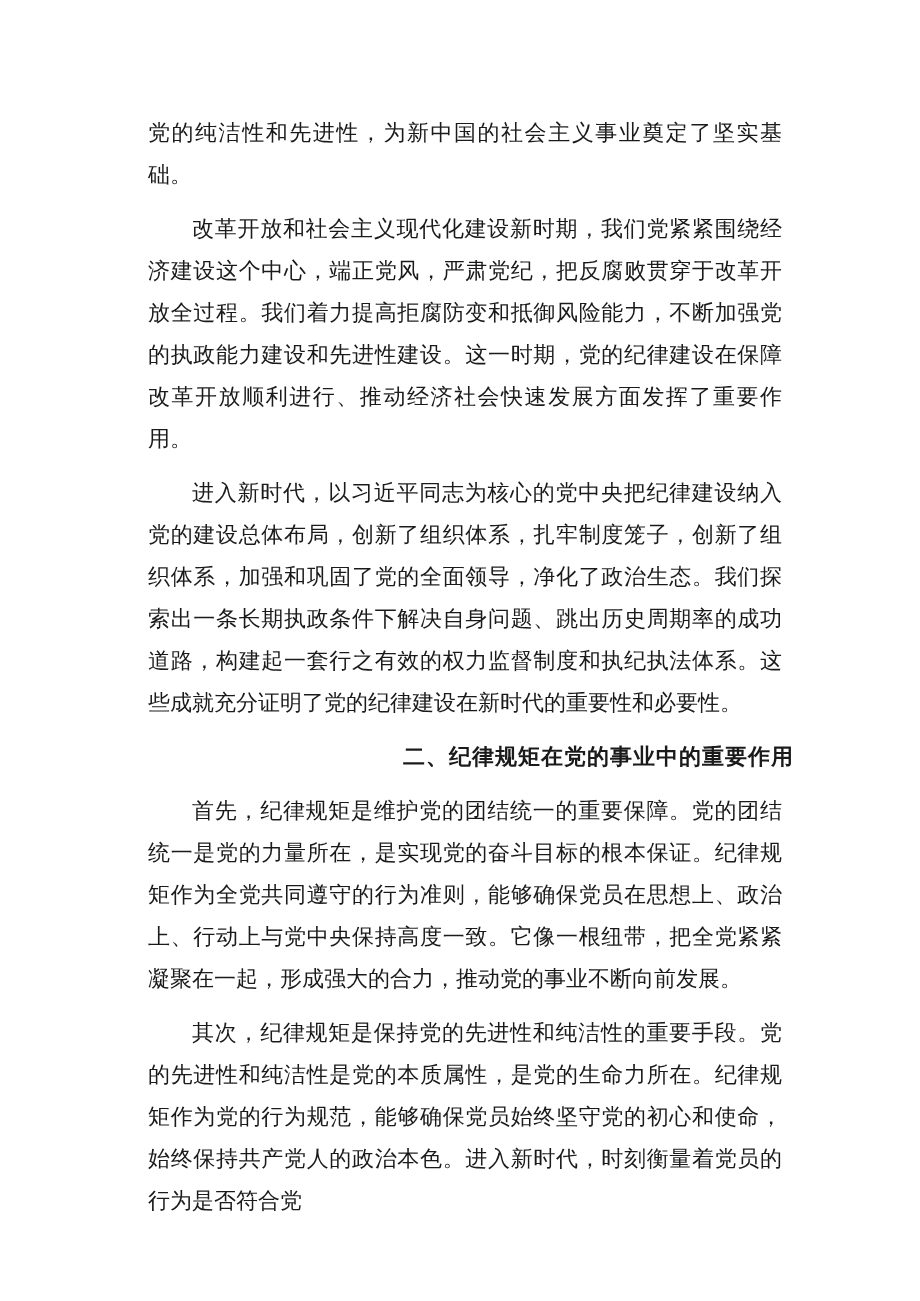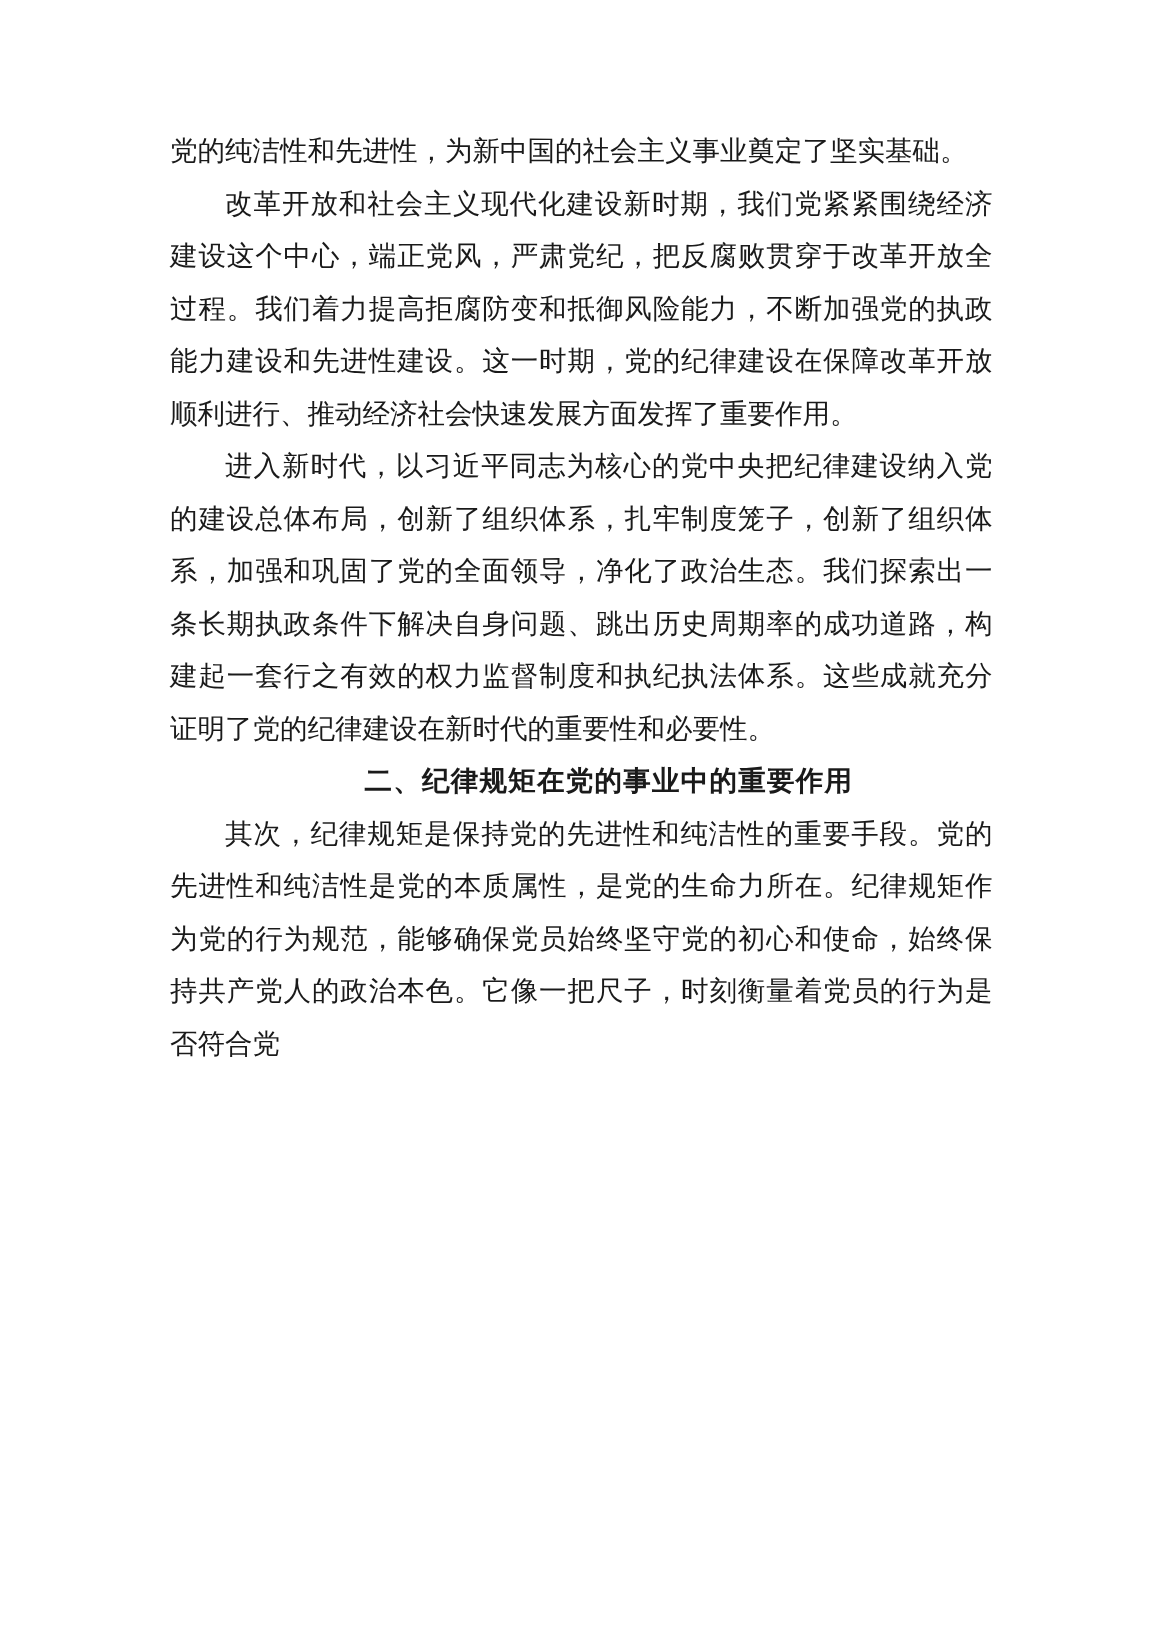--- a/index.html
+++ b/index.html
@@ -19,46 +19,47 @@
     left: 136px;
     top: 100px;
     width: 658px;
     font-family: "Liberation Serif", "DejaVu Serif", serif;
     font-size: 22px;
     line-height: 42px;
     color: #1a1a1a;
     text-align: justify;
   }
   .para {
-    margin: 0;
+    margin: 12px;
     padding: 0;
   }
   .para.indent {
     text-indent: 2em;
   }
   .heading {
     margin: 0;
     padding: 0;
     text-indent: 2em;
     font-family: "Liberation Sans", "DejaVu Sans", sans-serif;
     font-weight: 700;
     font-size: 22px;
     line-height: 42px;
-    text-align: center;
+    text-align: right;
     letter-spacing: 1px;
   }
 </style>
 </head>
 <body>
 
 <div class="page-text">
   <p class="para">党的纯洁性和先进性，为新中国的社会主义事业奠定了坚实基础。</p>
 
   <p class="para indent">改革开放和社会主义现代化建设新时期，我们党紧紧围绕经济建设这个中心，端正党风，严肃党纪，把反腐败贯穿于改革开放全过程。我们着力提高拒腐防变和抵御风险能力，不断加强党的执政能力建设和先进性建设。这一时期，党的纪律建设在保障改革开放顺利进行、推动经济社会快速发展方面发挥了重要作用。</p>
 
   <p class="para indent">进入新时代，以习近平同志为核心的党中央把纪律建设纳入党的建设总体布局，创新了组织体系，扎牢制度笼子，创新了组织体系，加强和巩固了党的全面领导，净化了政治生态。我们探索出一条长期执政条件下解决自身问题、跳出历史周期率的成功道路，构建起一套行之有效的权力监督制度和执纪执法体系。这些成就充分证明了党的纪律建设在新时代的重要性和必要性。</p>
 
   <h2 class="heading">二、纪律规矩在党的事业中的重要作用</h2>
 
 
+  <p class="para indent">首先，纪律规矩是维护党的团结统一的重要保障。党的团结统一是党的力量所在，是实现党的奋斗目标的根本保证。纪律规矩作为全党共同遵守的行为准则，能够确保党员在思想上、政治上、行动上与党中央保持高度一致。它像一根纽带，把全党紧紧凝聚在一起，形成强大的合力，推动党的事业不断向前发展。</p>
 
-  <p class="para indent">其次，纪律规矩是保持党的先进性和纯洁性的重要手段。党的先进性和纯洁性是党的本质属性，是党的生命力所在。纪律规矩作为党的行为规范，能够确保党员始终坚守党的初心和使命，始终保持共产党人的政治本色。它像一把尺子，时刻衡量着党员的行为是否符合党</p>
+  <p class="para indent">其次，纪律规矩是保持党的先进性和纯洁性的重要手段。党的先进性和纯洁性是党的本质属性，是党的生命力所在。纪律规矩作为党的行为规范，能够确保党员始终坚守党的初心和使命，始终保持共产党人的政治本色。进入新时代，时刻衡量着党员的行为是否符合党</p>
 </div>
 
 </body></html>

